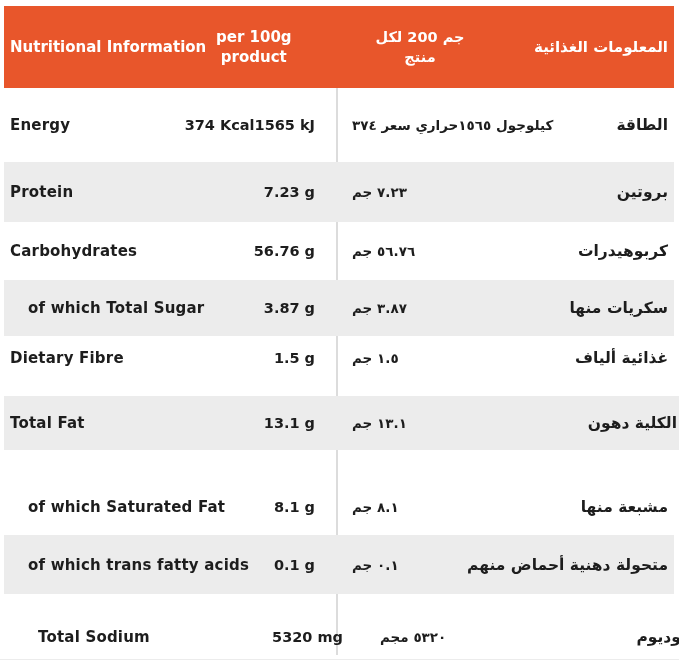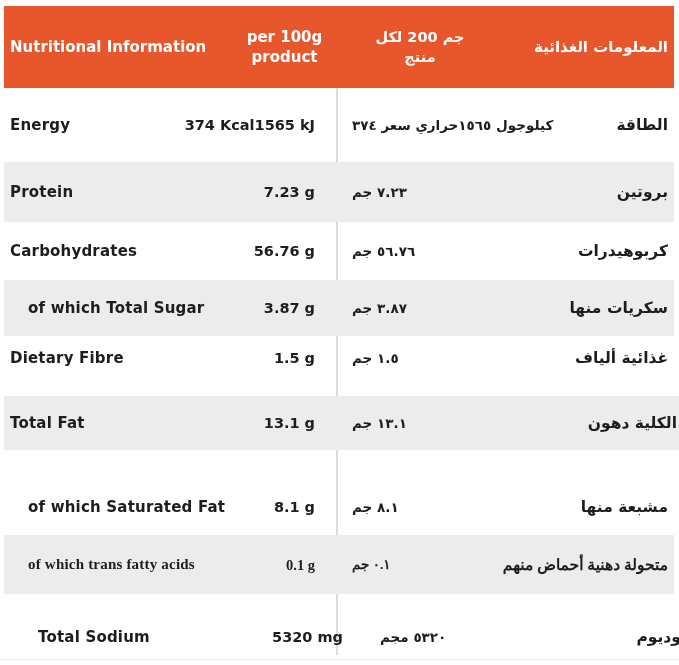--- a/index.html
+++ b/index.html
@@ -1,39 +1,39 @@
 <!DOCTYPE html>
 <html style="--accent: #E8562B; --rowAlt: #ECECEC; --divider: #DCDCDC; --text: #1D1D1D;"><head>
 <meta charset="utf-8">
 <style>
   html,body{margin:0;padding:0;background:#fff;}
   .canvas{position:relative;width:679px;height:665px;background:#fff;overflow:hidden;
           font-family:"DejaVu Sans","Liberation Sans",sans-serif;color:var(--text,#1d1d1d);}
   .header{position:absolute;left:4px;top:6px;width:670px;height:82px;background:var(--accent,#e8562b);color:#ffffff;}
   .hcell{position:absolute;top:0;bottom:0;display:flex;align-items:center;font-weight:700;font-size:15px;line-height:20px;}
   .h1{left:6px;}
-  .h2{left:223px;width:115px;justify-content:center;text-align:center;}
+  .h2{left:212px;width:115px;justify-content:flex-start;text-align:center;}
   .h3{left:352px;width:128px;justify-content:center;text-align:center;font-size:14.5px;}
   .h4{right:6px;text-align:right;font-size:15px;}
   .twoline{display:flex;flex-direction:column;align-items:center;}
   .row{position:absolute;left:4px;width:670px;}
   .row.shaded{background:var(--rowAlt,#ececec);}
   .cell{position:absolute;top:0;bottom:0;display:flex;align-items:center;}
   .c1{left:6px;font-weight:700;font-size:15px;letter-spacing:.2px;}
   .c1.indent{left:24px;}
   .c2{left:0;width:311px;justify-content:flex-end;text-align:right;font-weight:600;font-size:14.5px;line-height:18px;}
   .c2 .stack,.c3 .stack{display:flex;flex-direction:row;}
   .c2 .stack{align-items:flex-end;}
   .c3{left:348px;font-weight:600;font-size:13.5px;line-height:18px;}
   .c3.rtl{direction:rtl;text-align:left;}
   .c3.ltr,.h3 .ltr{direction:ltr;unicode-bidi:embed;}
   .c4{right:6px;text-align:right;font-weight:700;font-size:15.5px;direction:ltr;unicode-bidi:embed;}
   .r1{top:88px;height:74px;} .r2{top:162px;height:60px;} .r3{top:222px;height:58px;}
   .r4{top:280px;height:56px;} .r5{top:336px;height:44px;} .r6{top:396px;height:54px;padding-left:9px;}
-  .r7{top:467px;height:80px;} .r8{top:535px;height:59px;font-family:Liberation Serif, serif;} .r9{top:606px;height:61px;margin-left:28px;}
+  .r7{top:467px;height:80px;} .r8{top:535px;height:59px;} .r9{top:606px;height:61px;margin-left:28px;}
   .vdivider{position:absolute;left:336px;top:88px;width:2px;height:567px;background:var(--divider,#dcdcdc);}
   .bottomrule{position:absolute;left:0;top:659px;width:679px;height:1px;background:#ececec;}
 </style>
 </head>
 <body>
 
 <div class="canvas">
 
   <div class="header">
     <div class="hcell h1">Nutritional Information</div>

